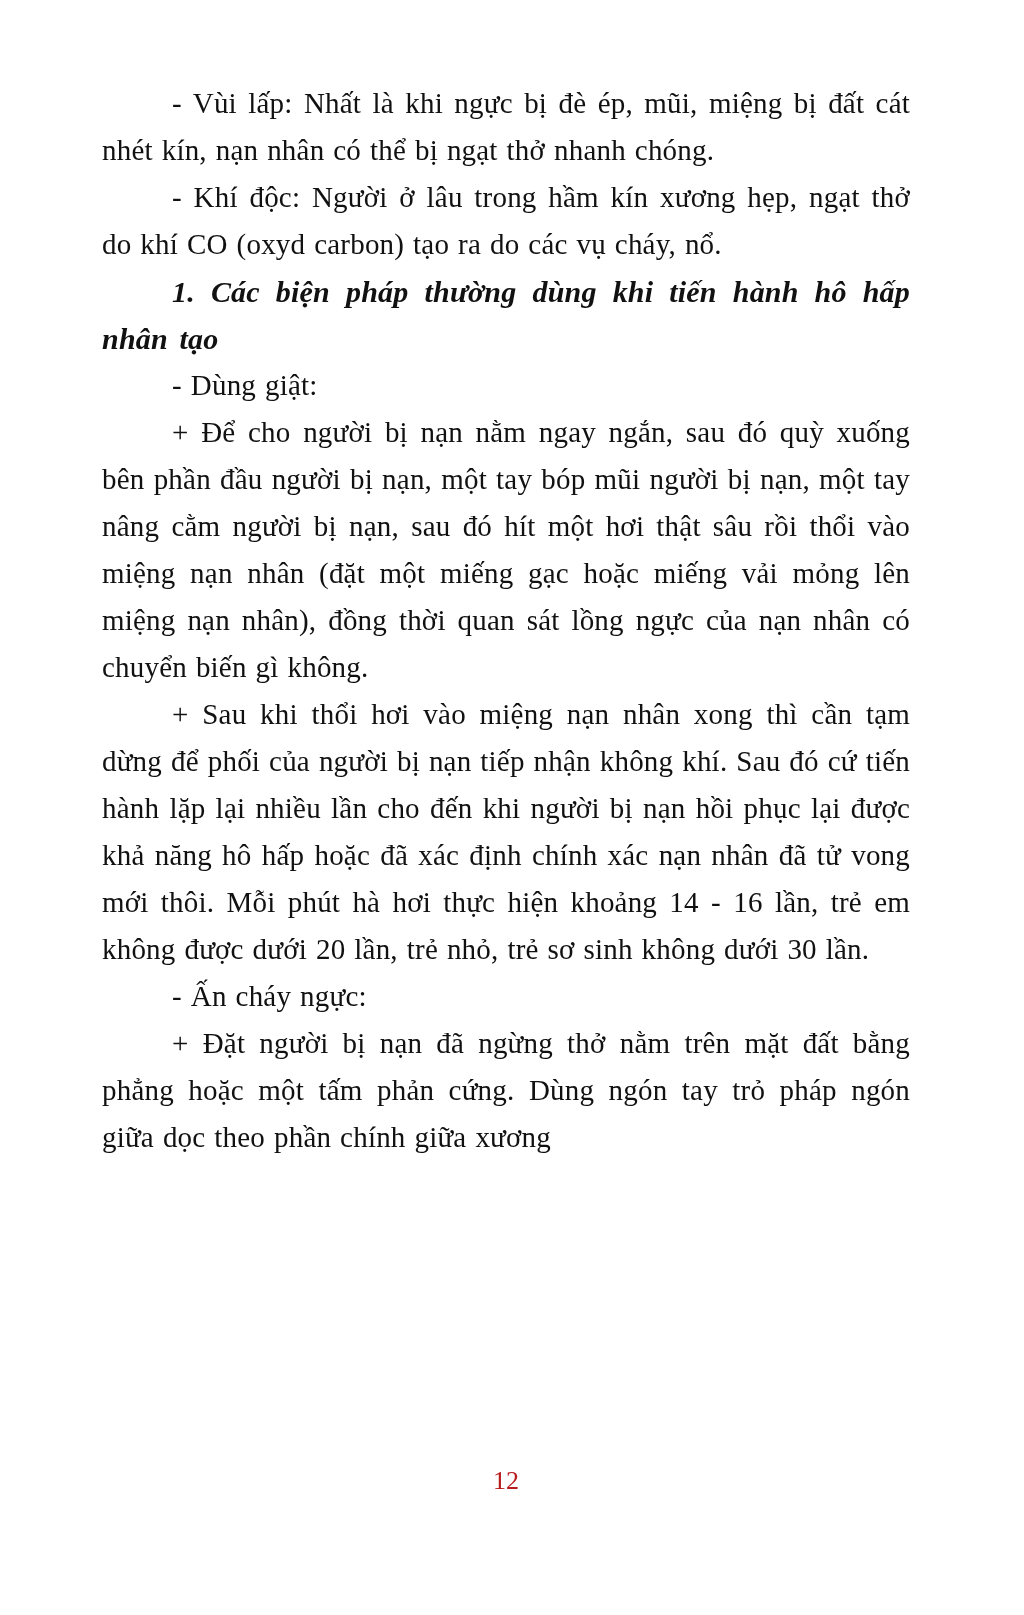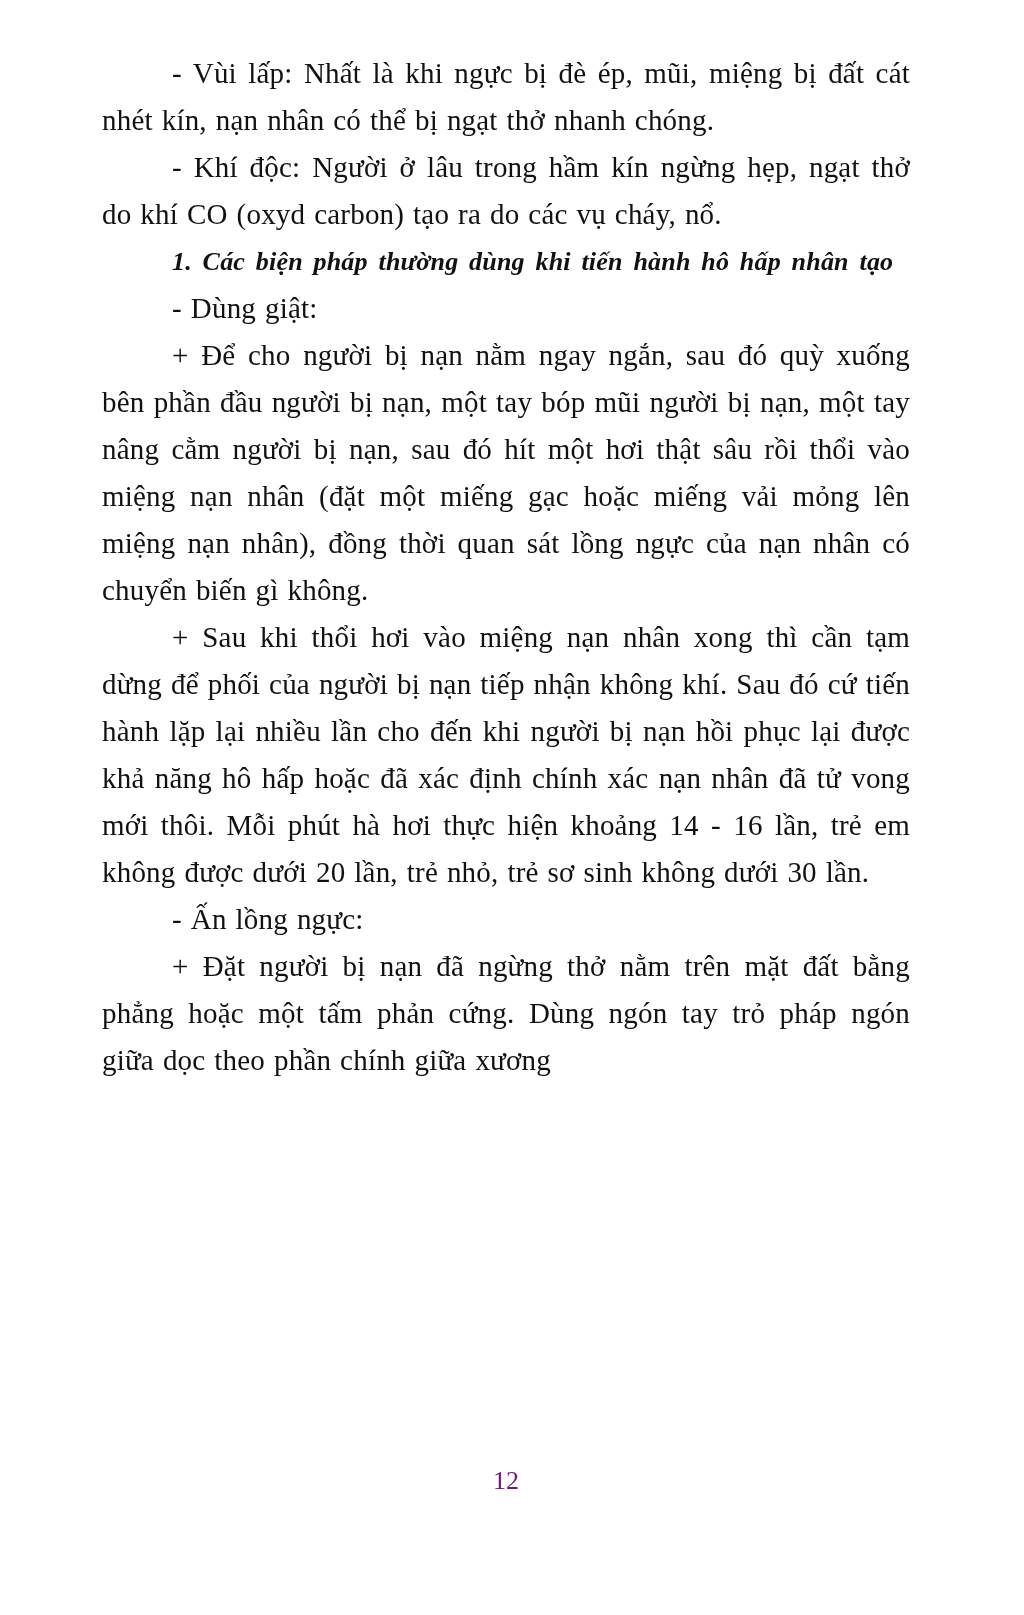--- a/index.html
+++ b/index.html
@@ -15,56 +15,56 @@
     overflow: hidden;
     font-family: "Liberation Serif", "DejaVu Serif", serif;
     color: #111111;
   }
   .content {
     position: absolute;
     top: 0;
     left: 0;
     box-sizing: border-box;
     width: 1024px;
-    padding: 50px 114px 0 102px;
+    padding: 80px 114px 0 102px;
   }
   .content p {
     margin: 0;
     font-size: 29px;
     line-height: 47px;
     text-align: justify;
     text-indent: 70px;
     letter-spacing: 0.2px;
     word-spacing: 1.5px;
   }
   .content p.heading {
     font-weight: bold;
     font-style: italic;
-    font-size: 26px;
+    font-size: 30px;
     word-spacing: 4px;
   }
   .footer {
     position: absolute;
     top: 1466px;
     left: 102px;
     width: 808px;
     text-align: center;
     font-size: 26px;
     line-height: 30px;
-    color: #701a75;
+    color: #b91c1c;
   }
 </style>
 </head>
 <body>
 
 <div class="page">
   <div class="content">
     <p class="body">- Vùi lấp: Nhất là khi ngực bị đè ép, mũi, miệng bị đất cát nhét kín, nạn nhân có thể bị ngạt thở nhanh chóng.</p>
-    <p class="body">- Khí độc: Người ở lâu trong hầm kín ngừng hẹp, ngạt thở do khí CO (oxyd carbon) tạo ra do các vụ cháy, nổ.</p>
+    <p class="body">- Khí độc: Người ở lâu trong hầm kín xương hẹp, ngạt thở do khí CO (oxyd carbon) tạo ra do các vụ cháy, nổ.</p>
     <p class="heading">1. Các biện pháp thường dùng khi tiến hành hô hấp nhân tạo</p>
     <p class="body">- Dùng giật:</p>
     <p class="body">+ Để cho người bị nạn nằm ngay ngắn, sau đó quỳ xuống bên phần đầu người bị nạn, một tay bóp mũi người bị nạn, một tay nâng cằm người bị nạn, sau đó hít một hơi thật sâu rồi thổi vào miệng nạn nhân (đặt một miếng gạc hoặc miếng vải mỏng lên miệng nạn nhân), đồng thời quan sát lồng ngực của nạn nhân có chuyển biến gì không.</p>
     <p class="body">+ Sau khi thổi hơi vào miệng nạn nhân xong thì cần tạm dừng để phối của người bị nạn tiếp nhận không khí. Sau đó cứ tiến hành lặp lại nhiều lần cho đến khi người bị nạn hồi phục lại được khả năng hô hấp hoặc đã xác định chính xác nạn nhân đã tử vong mới thôi. Mỗi phút hà hơi thực hiện khoảng 14 - 16 lần, trẻ em không được dưới 20 lần, trẻ nhỏ, trẻ sơ sinh không dưới 30 lần.</p>
-    <p class="body">- Ấn lồng ngực:</p>
+    <p class="body">- Ấn cháy ngực:</p>
     <p class="body">+ Đặt người bị nạn đã ngừng thở nằm trên mặt đất bằng phẳng hoặc một tấm phản cứng. Dùng ngón tay trỏ pháp ngón giữa dọc theo phần chính giữa xương</p>
   </div>
   <div class="footer">12</div>
 </div>
 
 </body></html>

